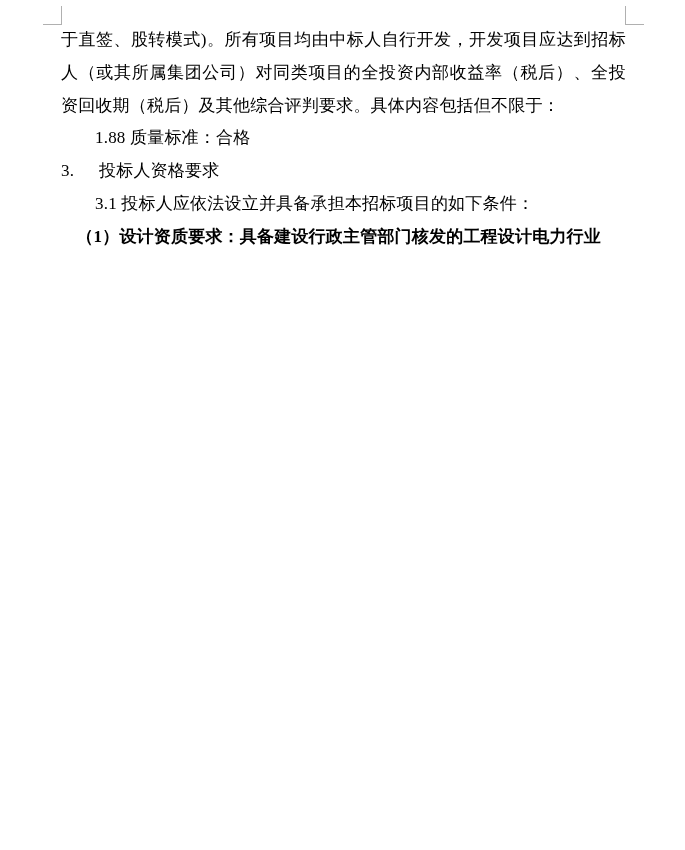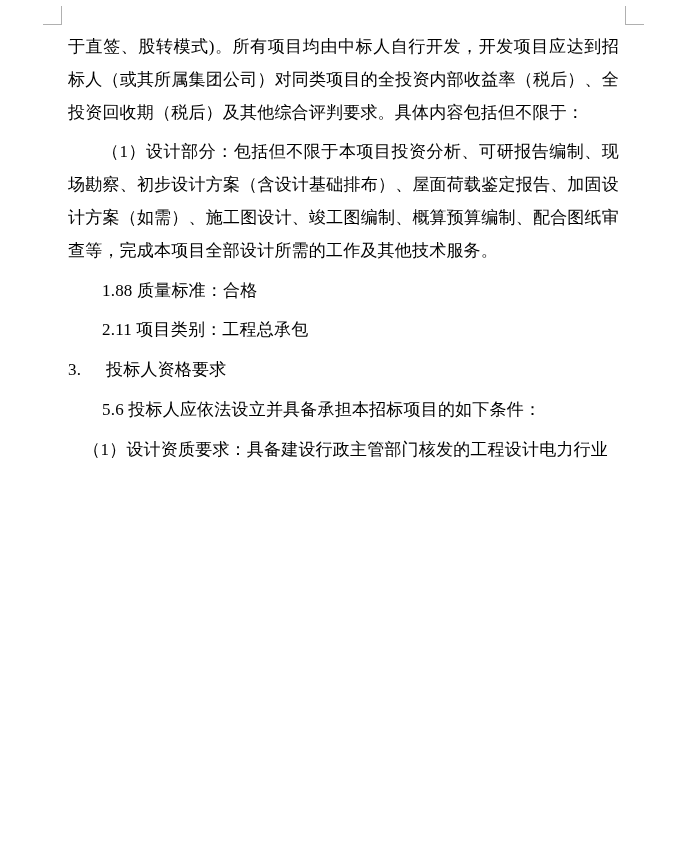--- a/index.html
+++ b/index.html
@@ -41,26 +41,26 @@
     position: absolute;
     left: 61px;
     top: 24px;
     width: 565px;
     font-size: 17px;
     line-height: 32.8px;
     text-align: justify;
     letter-spacing: 0.2px;
   }
   .para {
-    margin: 7px;
+    margin: 0;
     padding: 0;
   }
   .flush { text-indent: 0; }
   .indent { text-indent: 2em; }
-  .indent-small { text-indent: 0.9em; }
+  .indent-small { text-indent: 0.9em; font-weight: bold; }
   .heading {
     font-weight: normal;
     text-indent: 0;
   }
   .heading .num {
     display: inline-block;
     min-width: 38px;
   }
 </style>
 </head>
@@ -69,31 +69,29 @@
 <div class="page">
 
   <div class="cropmark cropmark-tl"></div>
   <div class="cropmark cropmark-tr"></div>
 
   <div class="content">
 
     <p class="para flush">于直签、股转模式)。所有项目均由中标人自行开发，开发项目应达到招标人（或其所属集团公司）对同类项目的全投资内部收益率（税后）、全投资回收期（税后）及其他综合评判要求。具体内容包括但不限于：</p>
 
 
-    <p class="para indent">（1）设计部分：包括但不限于本项目投资分析、可研报告编制、现场勘察、初步设计方案（含设计基础排布）、屋面荷载鉴定报告、加固设计方案（如需）、施工图设计、竣工图编制、概算预算编制、配合图纸审查等，完成本项目全部设计所需的工作及其他技术服务。</p>
 
 
     <p class="para indent">1.88 质量标准：合格</p>
 
-    <p class="para indent">2.11 项目类别：工程总承包</p>
 
 
     <p class="para heading">
       <span class="num">3.</span><span>投标人资格要求</span>
     </p>
 
-    <p class="para indent">5.6 投标人应依法设立并具备承担本招标项目的如下条件：</p>
+    <p class="para indent">3.1 投标人应依法设立并具备承担本招标项目的如下条件：</p>
 
 
     <p class="para indent-small">（1）设计资质要求：具备建设行政主管部门核发的工程设计电力行业</p>
 
   </div>
 </div>
 
 </body></html>

